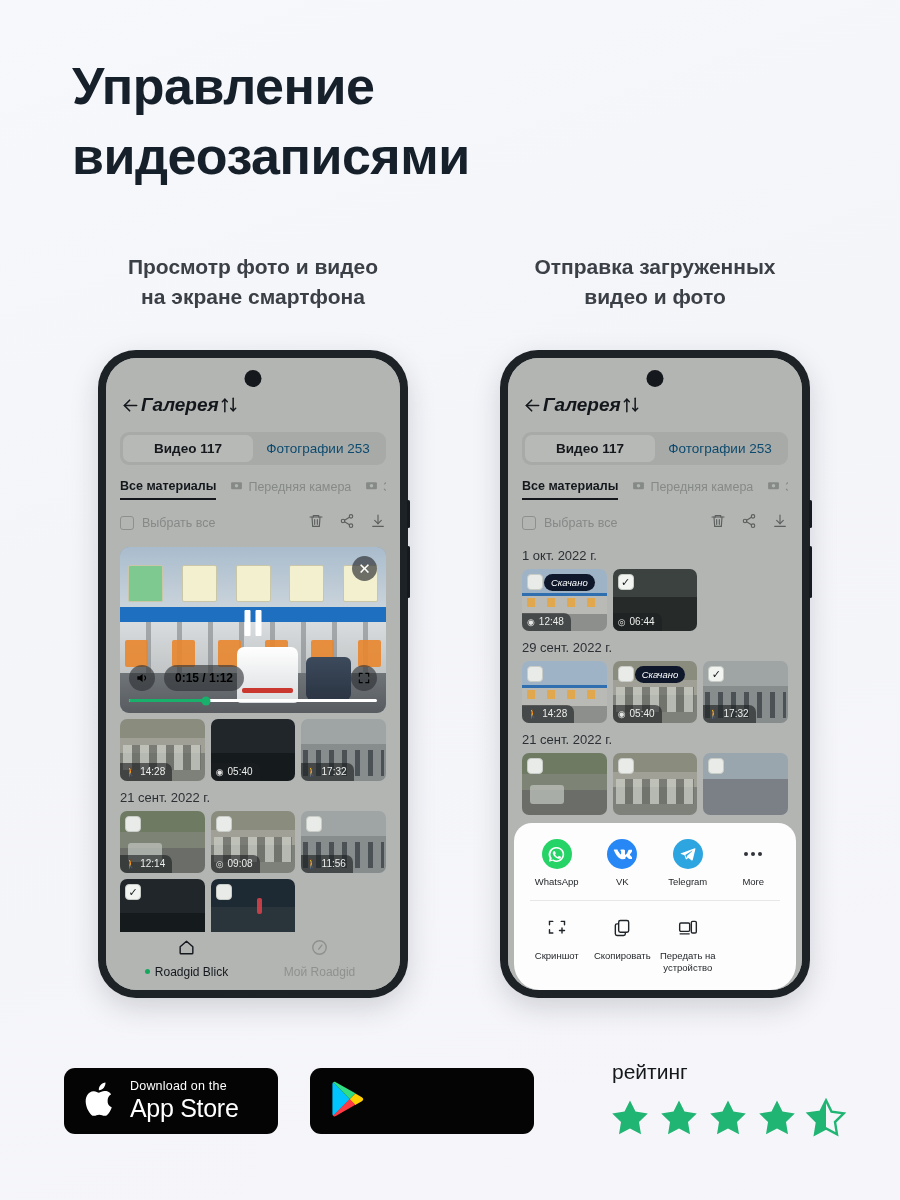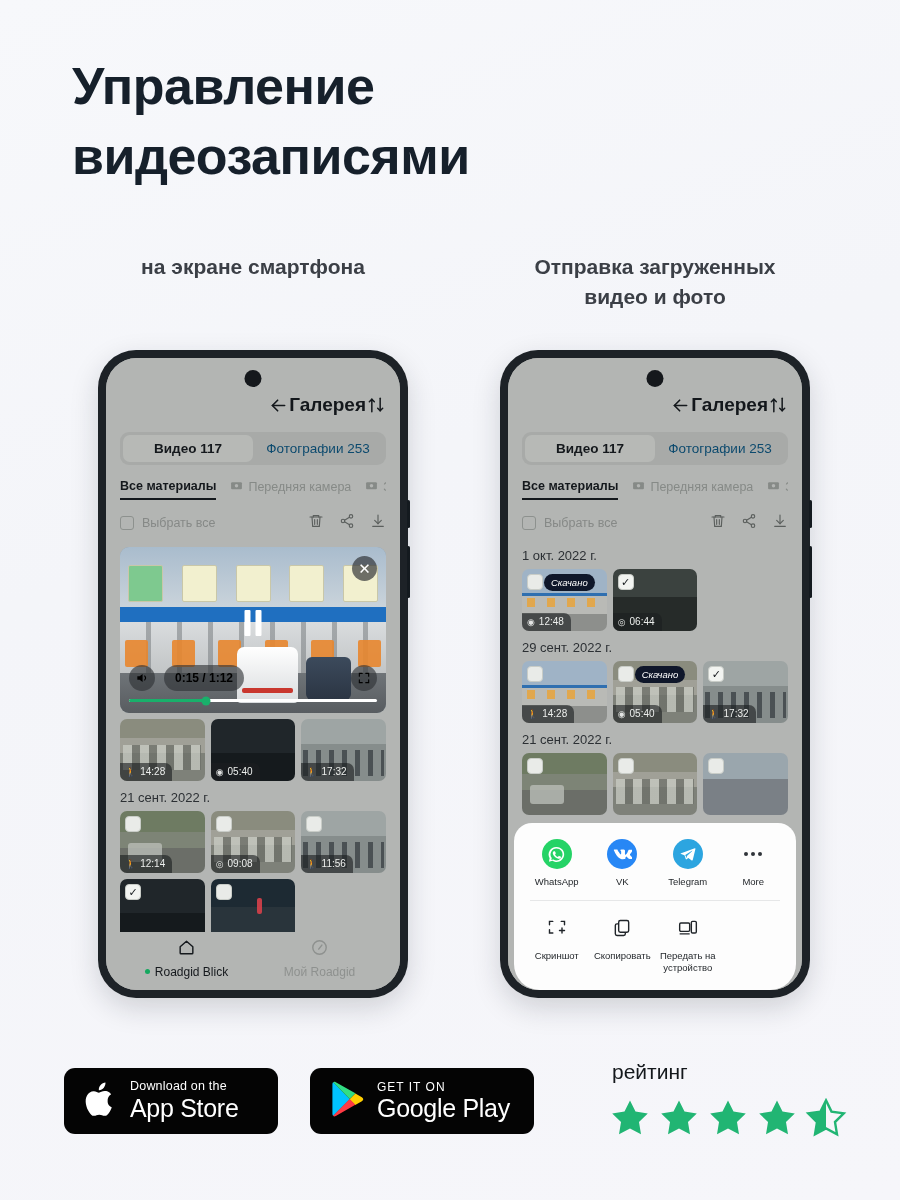--- a/index.html
+++ b/index.html
@@ -60,22 +60,23 @@
   }
 
   
   .app-head {
     position: relative; flex: 0 0 auto;
     padding: 30px 14px 0 14px;
     background: #b3b5b3;
     z-index: 20;
   }
   .head-row {
-    display: flex; align-items: center; justify-content: flex-end;
+    display: flex; align-items: center; justify-content: flex-start;
     height: 34px;
+    font-style: italic;
   }
   .head-title { font-size: 19px; font-weight: 700; color: #13171b; }
   .ico { color: #14181c; display: flex; align-items: center; }
 
   .seg {
     margin-top: 10px; height: 33px;
     background: #a8aaa8; border-radius: 9px;
     display: flex; padding: 3px; position: relative;
   }
   .seg-item {
@@ -293,20 +294,21 @@
 <body>
 
 <div id="root">
 
   <h1 class="page-title">
     <span class="l1">Управление</span>
     <span class="l2">видеозаписями</span>
   </h1>
 
   <div class="col-sub left">
+    <div>Просмотр фото и видео</div>
     <div>на экране смартфона</div>
   </div>
   <div class="col-sub right">
     <div>Отправка загруженных</div>
     <div>видео и фото</div>
   </div>
 
   <div class="phone p1">
     <div class="btn-side a"></div>
     <div class="btn-side b"></div>
@@ -784,24 +786,20 @@
   </div>
 
   <div class="store gp">
     <span>
       <svg width="34" height="38" viewBox="0 0 24 26">
         <path d="M2.2 1.1C1.9 1.4 1.7 1.9 1.7 2.6v20.8c0 .7.2 1.2.5 1.5l.1.1L13.9 13.3v-.3L2.3 1.1z" fill="#00c3ff"></path>
         <path d="M17.8 17.2l-3.9-3.9v-.3l3.9-3.9.1.1 4.6 2.6c1.3.7 1.3 2 0 2.8l-4.7 2.6z" fill="#ffcf00"></path>
         <path d="M17.9 17.1L13.9 13 2.2 24.9c.4.5 1.1.5 1.9.1l13.8-7.9" fill="#ff3a44"></path>
         <path d="M17.9 8.9L4.1 1.1C3.3.6 2.6.7 2.2 1.2L13.9 13l4-4.1z" fill="#32de84"></path>
       </svg>
-    </span>
-    <span class="txt">
-      <span class="t1 caps">GET IT ON</span>
-      <span class="t2">Google Play</span>
     </span>
   </div>
 
   <div class="rating-lbl">рейтинг</div>
   <div class="stars">
     <svg width="44" height="44" viewBox="0 0 24 24">
         <path d="M12 2.4l3 6.1 6.7 1-4.8 4.7 1.1 6.7L12 17.7 6 20.9l1.1-6.7L2.3 9.5l6.7-1z" fill="#21b573"></path>
       </svg>
     <svg width="44" height="44" viewBox="0 0 24 24">
         <path d="M12 2.4l3 6.1 6.7 1-4.8 4.7 1.1 6.7L12 17.7 6 20.9l1.1-6.7L2.3 9.5l6.7-1z" fill="#21b573"></path>

